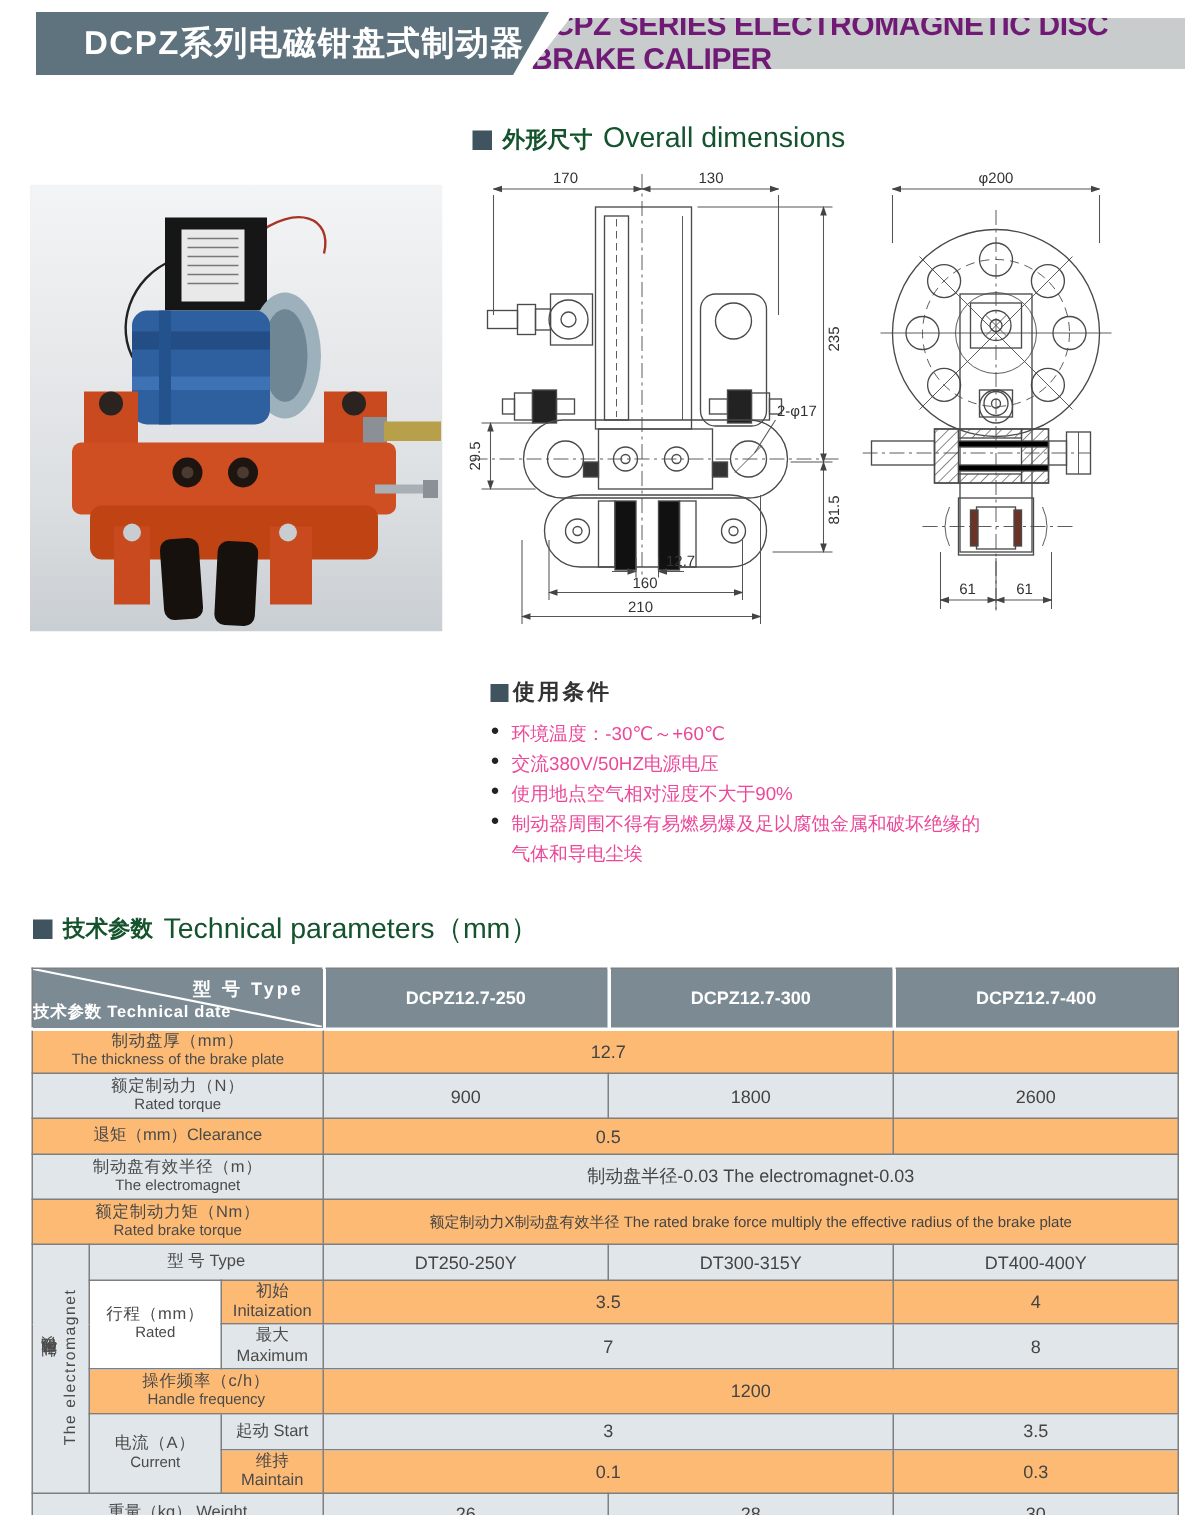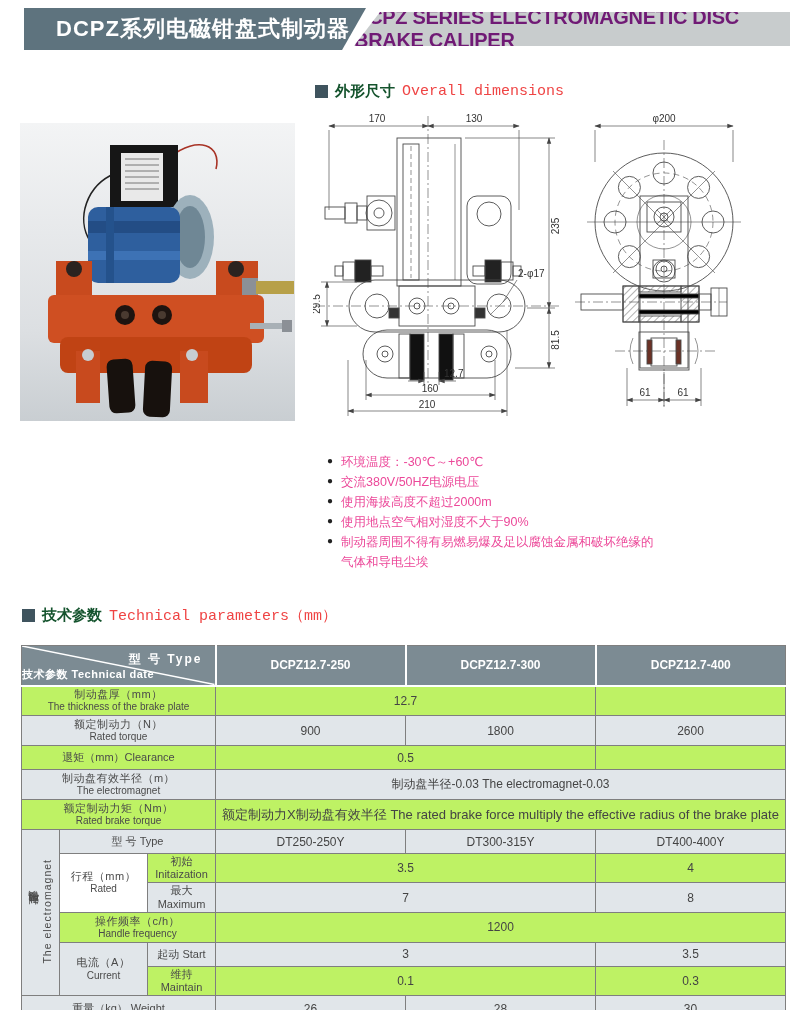--- a/index.html
+++ b/index.html
@@ -13,42 +13,42 @@
   .hdr-dark .t { color:#fff; font-size:22px; font-weight:bold; letter-spacing:1px; }
   .hdr-light { position:absolute; left:354px; top:12px; width:436px; height:34px;
     background:#c8cccd; clip-path:polygon(26px 0,100% 0,100% 100%,0 100%);
     display:flex; align-items:center; justify-content:center; }
   .hdr-light .t { color:#701a75; font-size:20px; font-weight:bold; letter-spacing:-0.3px; }
 
   
   .sec { position:absolute; display:flex; align-items:center; gap:7px; }
   .sq { width:13px; height:13px; background:#3f545e; flex:0 0 auto; }
   .sec .zh { font-size:15px; font-weight:bold; color:#14532d; }
-  .sec .en { font-size:15px; color:#ef4444;font-family:Liberation Mono, monospace; }
+  .sec .en { font-size:19px; color:#14532d; }
 
   
   .usage { position:absolute; left:327px; top:452px; width:330px; }
   .usage-title { display:flex; align-items:center; gap:3px; margin-bottom:8px; }
   .usage-title .sq2 { width:12px; height:12px; background:#3f545e; }
   .usage-title .t { font-size:14.5px; font-weight:bold; color:#333; letter-spacing:2px; }
   .usage li { list-style:none; position:relative; padding-left:14px; font-size:12.5px;
     color:#ec4899; line-height:1.6; }
   .usage li::before { content:"●"; position:absolute; left:0; top:1px; font-size:10px; color:#222; }
 
   
   .drawA { position:absolute; left:313px; top:110px; }
   .drawB { position:absolute; left:575px; top:110px; }
   .photo { position:absolute; left:20px; top:123px; }
   svg text { font-family:"Liberation Sans","DejaVu Sans",sans-serif; fill:#333; font-size:10px; }
 
   
   .tblwrap { position:absolute; left:21px; top:645px; width:764px; }
   table { border-collapse:collapse; table-layout:fixed; width:764px; }
   td { border:1px solid #7f7f7f; text-align:center; vertical-align:middle;
-       color:#444; font-size:12px; padding:1px 3px; background:#bef264; overflow:hidden; }
+       color:#444; font-size:12px; padding:1px 3px; background:#fdba74; overflow:hidden; }
   tr.alt td { background:#e1e6ea; }
   td.wcell { background:#fff;margin-left:12px; }
   .r-hdr { height:40px; } .r30 { height:30px; } .r24 { height:24px; } .r26 { height:26px; }
   .hdr-row td { background:#7c8b93; color:#fff; font-weight:bold; border-bottom:2px solid #fff; }
   .hdr-row td + td { border-left:2px solid #fff;margin-top:11px; }
   td.corner { position:relative; padding:0; }
   .diag { position:absolute; left:0; top:0; width:100%; height:100%; }
   .corner-top { position:absolute; top:5px; right:12px; font-size:12px; letter-spacing:2px; }
   .corner-bottom { position:absolute; bottom:3px; left:0; font-size:11px; letter-spacing:0.5px; }
   td.lab { font-size:11px; line-height:1.2; color:#4a4a4a; }
@@ -283,24 +283,27 @@
         <line x1="126" y1="258" x2="126" y2="296"></line>
       <line x1="52" y1="290" x2="89" y2="290" marker-start="url(#ar)" marker-end="url(#ar)"></line>
       <line x1="89" y1="290" x2="126" y2="290" marker-start="url(#ar)" marker-end="url(#ar)"></line>
     </g>
     <text x="89" y="12" text-anchor="middle">φ200</text>
     <text x="70" y="286" text-anchor="middle">61</text>
     <text x="108" y="286" text-anchor="middle">61</text>
   </svg>
 
   <div class="usage">
+    <div class="usage-title">
+      <span class="sq2"></span>
+      <span class="t">使用条件</span>
+    </div>
     <ul>
       <li>环境温度：-30℃～+60℃</li>
       <li>交流380V/50HZ电源电压</li>
-      <li>使用海拔高度不超过2000m</li>
       <li>使用地点空气相对湿度不大于90%</li>
       <li>制动器周围不得有易燃易爆及足以腐蚀金属和破坏绝缘的气体和导电尘埃</li>
     </ul>
   </div>
 
   <div class="sec" style="left:22px; top:606px;">
     <span class="sq"></span>
     <span class="zh">技术参数</span>
     <span class="en">Technical parameters（mm）</span>
   </div>
@@ -355,21 +358,21 @@
         <span class="zh">制动盘有效半径（m）</span>
         <span class="en">The electromagnet</span>
       </td>
       <td colspan="3">制动盘半径-0.03  The electromagnet-0.03</td>
     </tr>
     <tr class="r30">
       <td colspan="3" class="lab">
         <span class="zh">额定制动力矩（Nm）</span>
         <span class="en">Rated brake torque</span>
       </td>
-      <td colspan="3" style="font-size:13px">额定制动力X制动盘有效半径  The rated brake force multiply the effective radius of the brake plate</td>
+      <td colspan="3" style="font-size:10px">额定制动力X制动盘有效半径  The rated brake force multiply the effective radius of the brake plate</td>
     </tr>
     <tr class="r24 alt">
       <td rowspan="6" class="rot">
         <span class="rot-inner">
           <span>制动电磁铁</span>
           <span>The electromagnet</span>
         </span>
       </td>
       <td colspan="2" class="lab">型 号 Type</td>
       <td>DT250-250Y</td>

